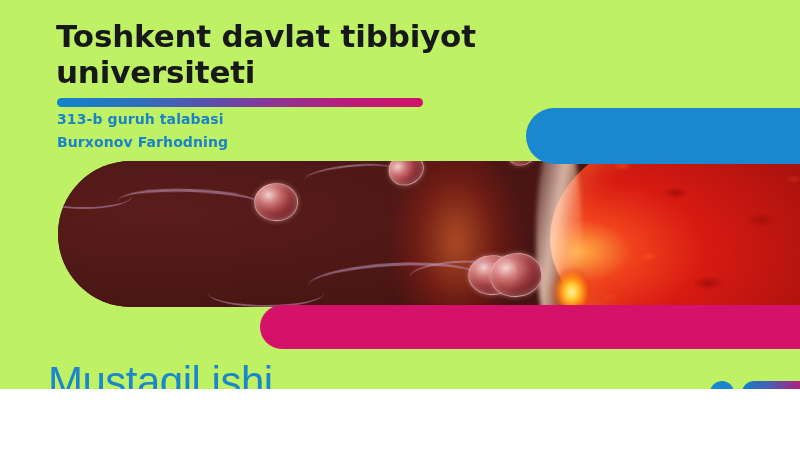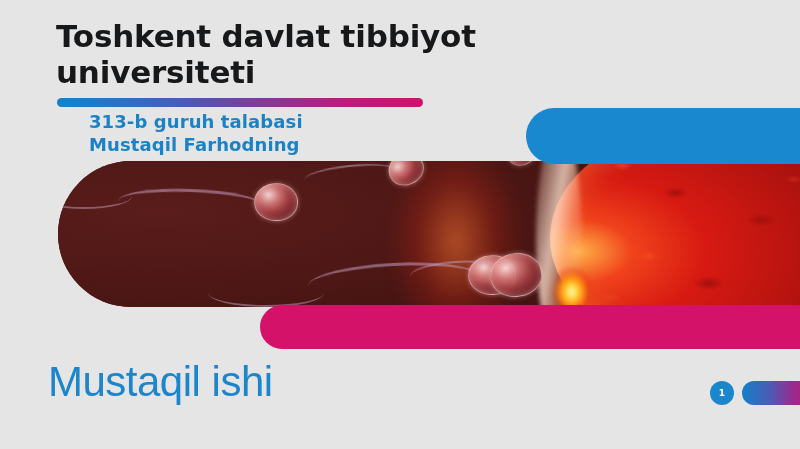--- a/index.html
+++ b/index.html
@@ -9,22 +9,22 @@
   }
   body {
     width: 800px;
     height: 449px;
     overflow: hidden;
     font-family: "DejaVu Sans", "Liberation Sans", sans-serif;
   }
   .slide {
     position: relative;
     width: 800px;
-    height: 449px;
-    background: #e5e5e5;
+    height: 389px;
+    background: #bef264;
     overflow: hidden;
   }
 
   
   .title {
     position: absolute;
     left: 56px;
     top: 18px;
     width: 440px;
     font-size: 31px;
@@ -49,25 +49,24 @@
         #5b4fae 42%,
         #8f3396 60%,
         #bb1b7c 80%,
         #d2116a 100%);
   }
 
   
   .sub {
     position: absolute;
     left: 57px;
-    font-size: 18px;
+    font-size: 14px;
     font-weight: 700;
     color: #1b82c6;
     letter-spacing: 0.1px;
-    margin-left: 32px;
   }
   .sub-1 { top: 111px; }
   .sub-2 { top: 134px; }
 
   
   .photo {
     position: absolute;
     left: 58px;
     top: 161px;
     width: 742px;
@@ -258,21 +257,21 @@
 </head>
 <body>
 
 <div class="slide">
 
   <div class="title">Toshkent davlat tibbiyot universiteti</div>
 
   <div class="rule"></div>
 
   <div class="sub sub-1">313-b guruh talabasi</div>
-  <div class="sub sub-2">Mustaqil Farhodning</div>
+  <div class="sub sub-2">Burxonov Farhodning</div>
 
   <div class="photo">
     <div class="photo-inner">
       <div class="bg-maroon"></div>
       <div class="glow"></div>
 
       <div class="ovum">
         <div class="ovum-tex"></div>
       </div>
       <div class="membrane"></div>

